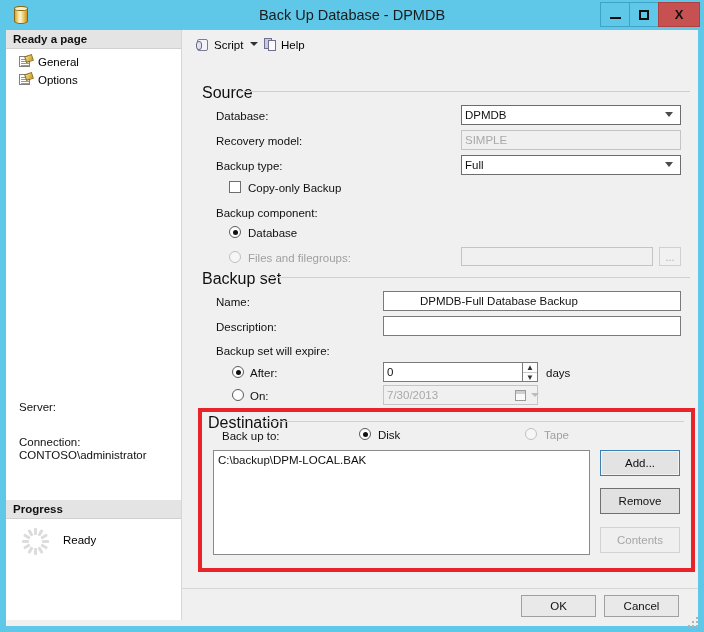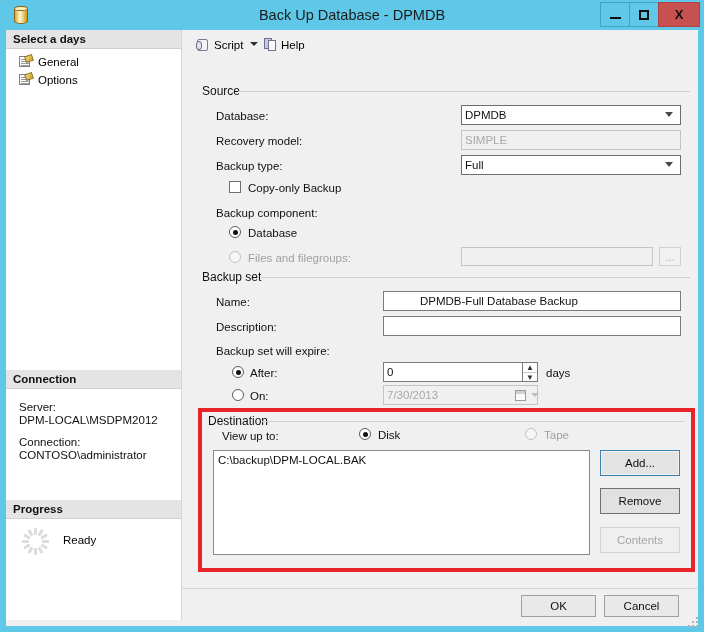--- a/index.html
+++ b/index.html
@@ -71,21 +71,21 @@
     border:1px solid #6a6a88;border-radius:3px;background:#e2e2ee;box-sizing:border-box;}
   .caret-dn{width:0;height:0;border-left:4px solid transparent;border-right:4px solid transparent;
     border-top:4px solid #303030;}
   .help-icon{position:relative;width:13px;height:14px;flex:0 0 13px;}
   .help-icon .p1{position:absolute;left:0;top:0;width:8px;height:11px;background:#c9c9e0;
     border:1px solid #6f6f8e;box-sizing:border-box;}
   .help-icon .p2{position:absolute;left:4px;top:2px;width:8px;height:11px;background:#fbfbff;
     border:1px solid #6f6f8e;box-sizing:border-box;}
 
   .panel-line{position:absolute;height:0;border-top:1px solid #cfcfcf;}
-  .group-label{position:absolute;font-size:12px;color:#101010;background:#f0f0f0;padding:0 4px;}
+  .group-label{position:absolute;font-size:16px;color:#101010;background:#f0f0f0;padding:0 4px;}
   .field-label{position:absolute;font-size:11.5px;color:#101010;}
   .field-label.disabled{color:#a0a0a0;}
 
   .textbox{position:absolute;background:#ffffff;border:1px solid #7a7a7a;box-sizing:border-box;
     font-size:11.5px;font-family:"Liberation Sans",sans-serif;color:#101010;padding:0 3px;
     display:flex;align-items:center;}
   .textbox.disabled{background:#f0f0f0;border-color:#c4c4c4;color:#a8a8a8;}
   .combo{position:absolute;background:#ffffff;border:1px solid #6d6d6d;box-sizing:border-box;
     font-size:11.5px;color:#101010;display:flex;align-items:center;padding:0 3px;}
   .combo .arrow{position:absolute;right:6px;top:50%;margin-top:-3px;
@@ -149,42 +149,40 @@
       <div class="cap-btn close">
         <span class="cap-x">X</span>
       </div>
     </div>
   </div>
 
   <div class="body-area"></div>
 
   <div class="leftpane">
 
-    <div class="lp-header" style="top:0;">Select a days</div>
+    <div class="lp-header" style="top:0;">Ready a page</div>
 
     <div class="lp-item" style="top:23px;">
       <span class="pg-icon">
           <span class="sheet"></span>
           <span class="pin"></span>
         </span>
       <span>General</span>
     </div>
 
     <div class="lp-item" style="top:41px;">
       <span class="pg-icon">
           <span class="sheet"></span>
           <span class="pin"></span>
         </span>
       <span>Options</span>
     </div>
 
-    <div class="lp-header" style="top:340px;">Connection</div>
 
     <div class="conn-text" style="top:371px;">Server:</div>
-    <div class="conn-text" style="top:384px;">DPM-LOCAL\MSDPM2012</div>
 
     <div class="conn-text" style="top:406px;">Connection:</div>
     <div class="conn-text" style="top:419px;">CONTOSO\administrator</div>
 
 
     <div class="lp-header" style="top:470px;">Progress</div>
 
     <div class="spinner" style="top:498px;" id="spin">
         <i style="transform: rotate(0deg);"></i>
         <i style="transform: rotate(30deg);"></i>
@@ -293,21 +291,21 @@
   <div class="date-btn" style="left:512px;top:388px;">
       <span class="cal-ico"></span>
     </div>
   <div class="date-btn" style="left:527px;top:388px;">
     <span style="width:0;height:0;border-left:4px solid transparent;border-right:4px solid transparent;border-top:4px solid #bcbcbc;"></span>
   </div>
 
   <div class="group-label" style="left:204px;top:414px;">Destination</div>
   <div class="panel-line" style="left:262px;top:421px;width:422px;"></div>
 
-  <div class="field-label" style="left:222px;top:430px;">View up to:</div>
+  <div class="field-label" style="left:222px;top:430px;">Back up to:</div>
 
   <div class="radio checked" style="left:359px;top:428px;"></div>
   <div class="field-label" style="left:378px;top:429px;">Disk</div>
 
   <div class="radio disabled" style="left:525px;top:428px;"></div>
   <div class="field-label disabled" style="left:544px;top:429px;">Tape</div>
 
   <div class="listbox" style="left:213px;top:450px;width:377px;height:105px;">
     <div>C:\backup\DPM-LOCAL.BAK</div>
   </div>

